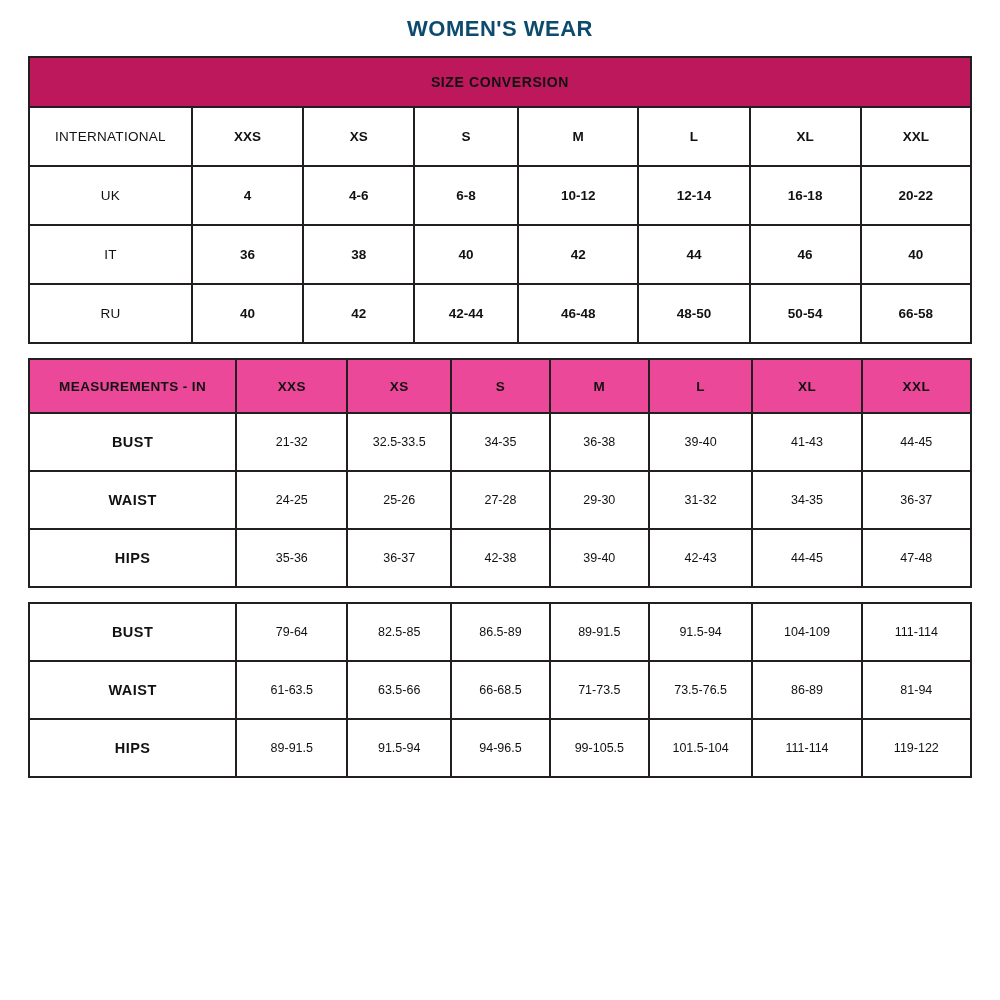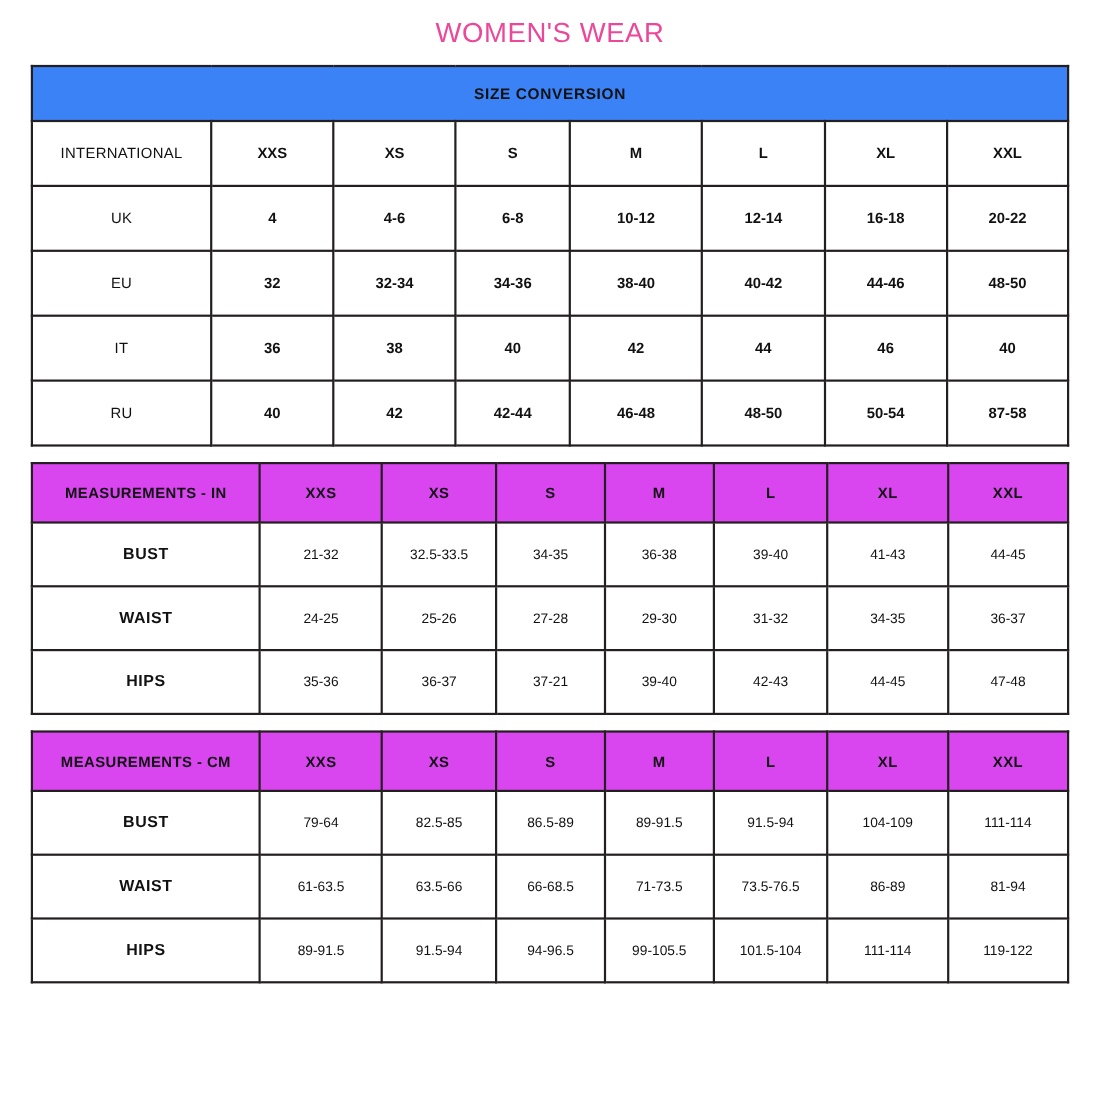--- a/index.html
+++ b/index.html
@@ -16,66 +16,66 @@
   }
   .page {
     width: 1000px;
     height: 1000px;
     position: relative;
     box-sizing: border-box;
     padding: 0 28px;
   }
   .title {
     text-align: center;
-    font-size: 25px;
-    font-weight: 400;
+    font-size: 22px;
+    font-weight: 700;
     letter-spacing: 0.5px;
     padding: 16px 0 14px 0;
-    color: #ec4899;
+    color: #0c4a6e;
   }
   table {
     width: 100%;
     border-collapse: collapse;
     table-layout: fixed;
   }
   .block {
     margin-bottom: 14px;
   }
   td, th {
     border: 2px solid #231f20;
     text-align: center;
     vertical-align: middle;
     font-size: 13.5px;
     font-weight: 700;
     color: #111111;
     padding: 0;
   }
   
   .conv .banner {
-    background: #3b82f6;
+    background: #be185d;
     height: 48px;
     font-size: 14px;
     font-weight: 700;
     letter-spacing: 0.6px;
   }
   .conv tr.row td {
     height: 57px;
     margin-top: 44px;
   }
   .conv .rowlabel {
     font-weight: 400;
     font-size: 13.5px;
     letter-spacing: 0.3px;
   }
   .conv .hdr td {
     height: 57px;
   }
   
   .meas .hdr td {
-    background: #d946ef;
+    background: #ec4899;
     height: 52px;
     font-size: 13.5px;
     letter-spacing: 0.4px;
   }
   .meas tr.row td {
     height: 56px;
   }
   .meas .rowlabel {
     font-size: 14.5px;
     font-weight: 700;
@@ -128,48 +128,38 @@
           <td class="rowlabel">UK</td>
           <td>4</td>
           <td>4-6</td>
           <td>6-8</td>
           <td>10-12</td>
           <td>12-14</td>
           <td>16-18</td>
           <td>20-22</td>
         </tr>
         <tr class="row">
-          <td class="rowlabel">EU</td>
-          <td>32</td>
-          <td>32-34</td>
-          <td>34-36</td>
-          <td>38-40</td>
-          <td>40-42</td>
-          <td>44-46</td>
-          <td>48-50</td>
-        </tr>
-        <tr class="row">
           <td class="rowlabel">IT</td>
           <td>36</td>
           <td>38</td>
           <td>40</td>
           <td>42</td>
           <td>44</td>
           <td>46</td>
           <td>40</td>
         </tr>
         <tr class="row">
           <td class="rowlabel">RU</td>
           <td>40</td>
           <td>42</td>
           <td>42-44</td>
           <td>46-48</td>
           <td>48-50</td>
           <td>50-54</td>
-          <td>87-58</td>
+          <td>66-58</td>
         </tr>
       </tbody>
     </table>
   </div>
 
   <div class="block">
     <table class="meas">
       <colgroup>
         <col style="width:22.0%">
         <col style="width:11.8%">
@@ -208,21 +198,21 @@
           <td class="val">27-28</td>
           <td class="val">29-30</td>
           <td class="val">31-32</td>
           <td class="val">34-35</td>
           <td class="val">36-37</td>
         </tr>
         <tr class="row">
           <td class="rowlabel">HIPS</td>
           <td class="val">35-36</td>
           <td class="val">36-37</td>
-          <td class="val">37-21</td>
+          <td class="val">42-38</td>
           <td class="val">39-40</td>
           <td class="val">42-43</td>
           <td class="val">44-45</td>
           <td class="val">47-48</td>
         </tr>
       </tbody>
     </table>
   </div>
 
   <div class="block">
@@ -231,30 +221,20 @@
         <col style="width:22.0%">
         <col style="width:11.8%">
         <col style="width:11.0%">
         <col style="width:10.5%">
         <col style="width:10.5%">
         <col style="width:11.0%">
         <col style="width:11.6%">
         <col style="width:11.6%">
       </colgroup>
       <tbody>
-        <tr class="hdr">
-          <td class="firstcol">MEASUREMENTS - CM</td>
-          <td>XXS</td>
-          <td>XS</td>
-          <td>S</td>
-          <td>M</td>
-          <td>L</td>
-          <td>XL</td>
-          <td>XXL</td>
-        </tr>
         <tr class="row">
           <td class="rowlabel">BUST</td>
           <td class="val">79-64</td>
           <td class="val">82.5-85</td>
           <td class="val">86.5-89</td>
           <td class="val">89-91.5</td>
           <td class="val">91.5-94</td>
           <td class="val">104-109</td>
           <td class="val">111-114</td>
         </tr>

